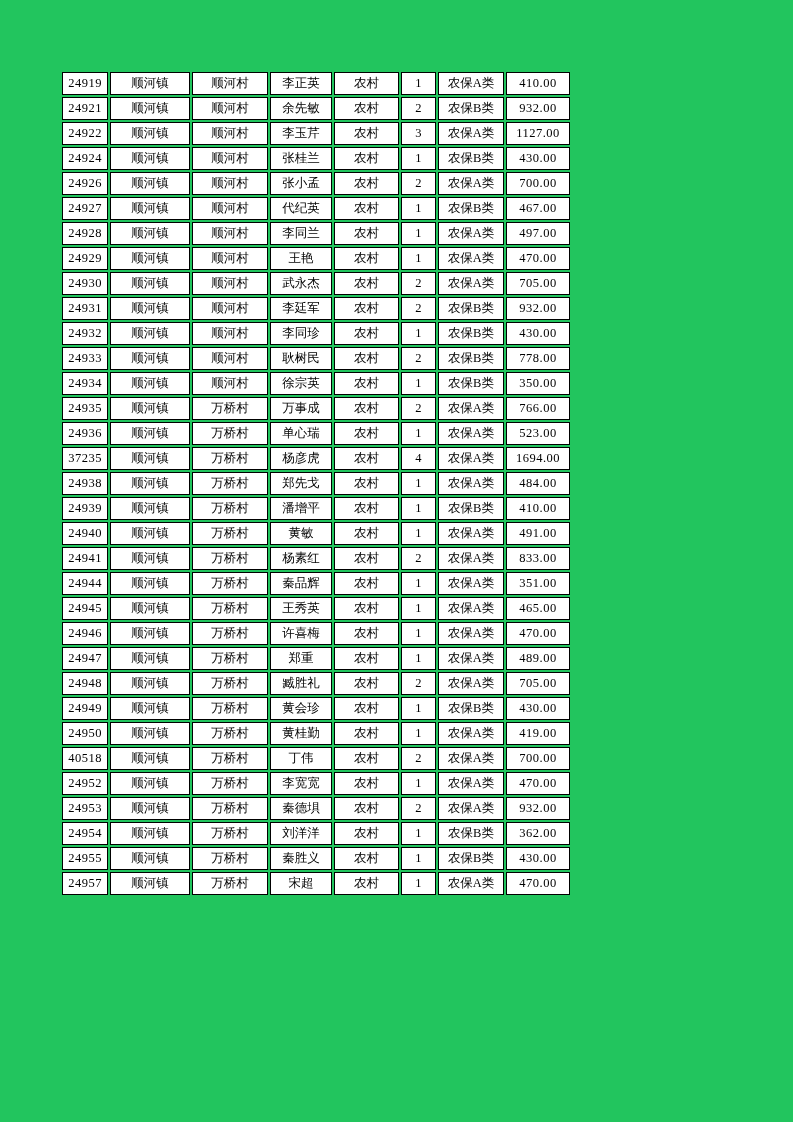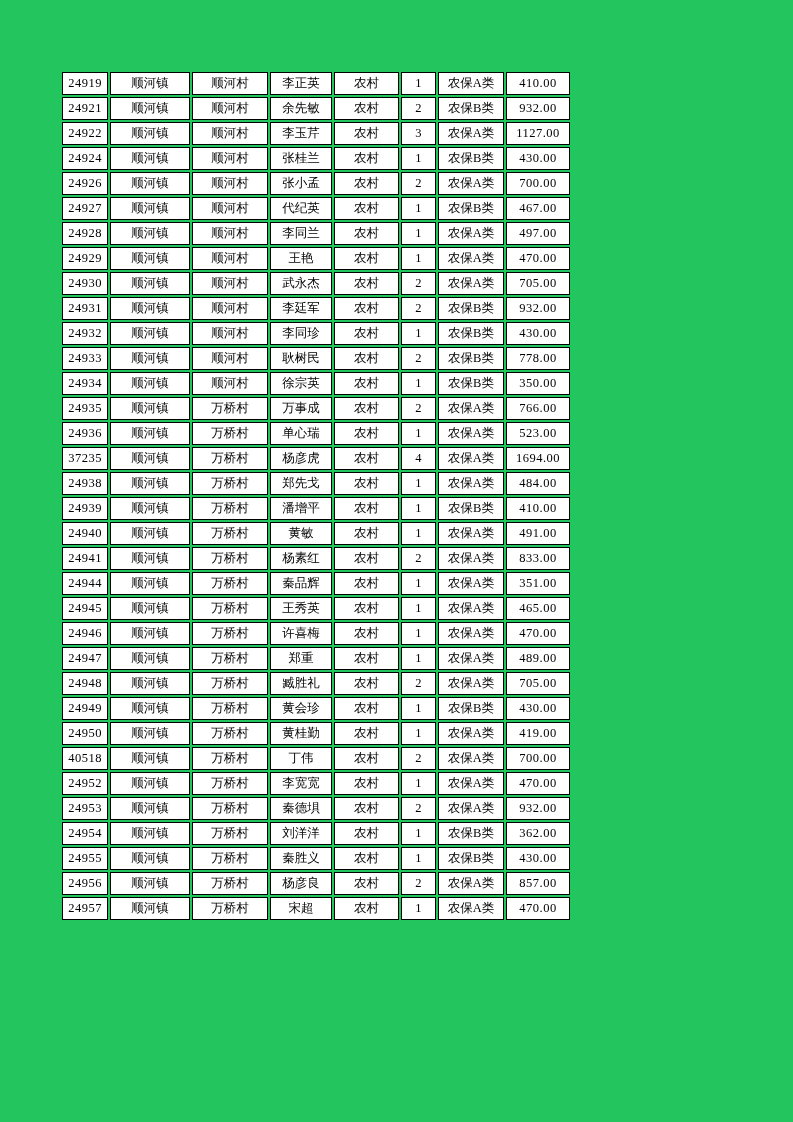--- a/index.html
+++ b/index.html
@@ -375,30 +375,20 @@
           <td class="num">24955</td>
           <td>顺河镇</td>
           <td>万桥村</td>
           <td>秦胜义</td>
           <td>农村</td>
           <td class="num">1</td>
           <td>农保B类</td>
           <td class="num">430.00</td>
         </tr>
         <tr>
-          <td class="num">24956</td>
-          <td>顺河镇</td>
-          <td>万桥村</td>
-          <td>杨彦良</td>
-          <td>农村</td>
-          <td class="num">2</td>
-          <td>农保A类</td>
-          <td class="num">857.00</td>
-        </tr>
-        <tr>
           <td class="num">24957</td>
           <td>顺河镇</td>
           <td>万桥村</td>
           <td>宋超</td>
           <td>农村</td>
           <td class="num">1</td>
           <td>农保A类</td>
           <td class="num">470.00</td>
         </tr>
       </tbody>

